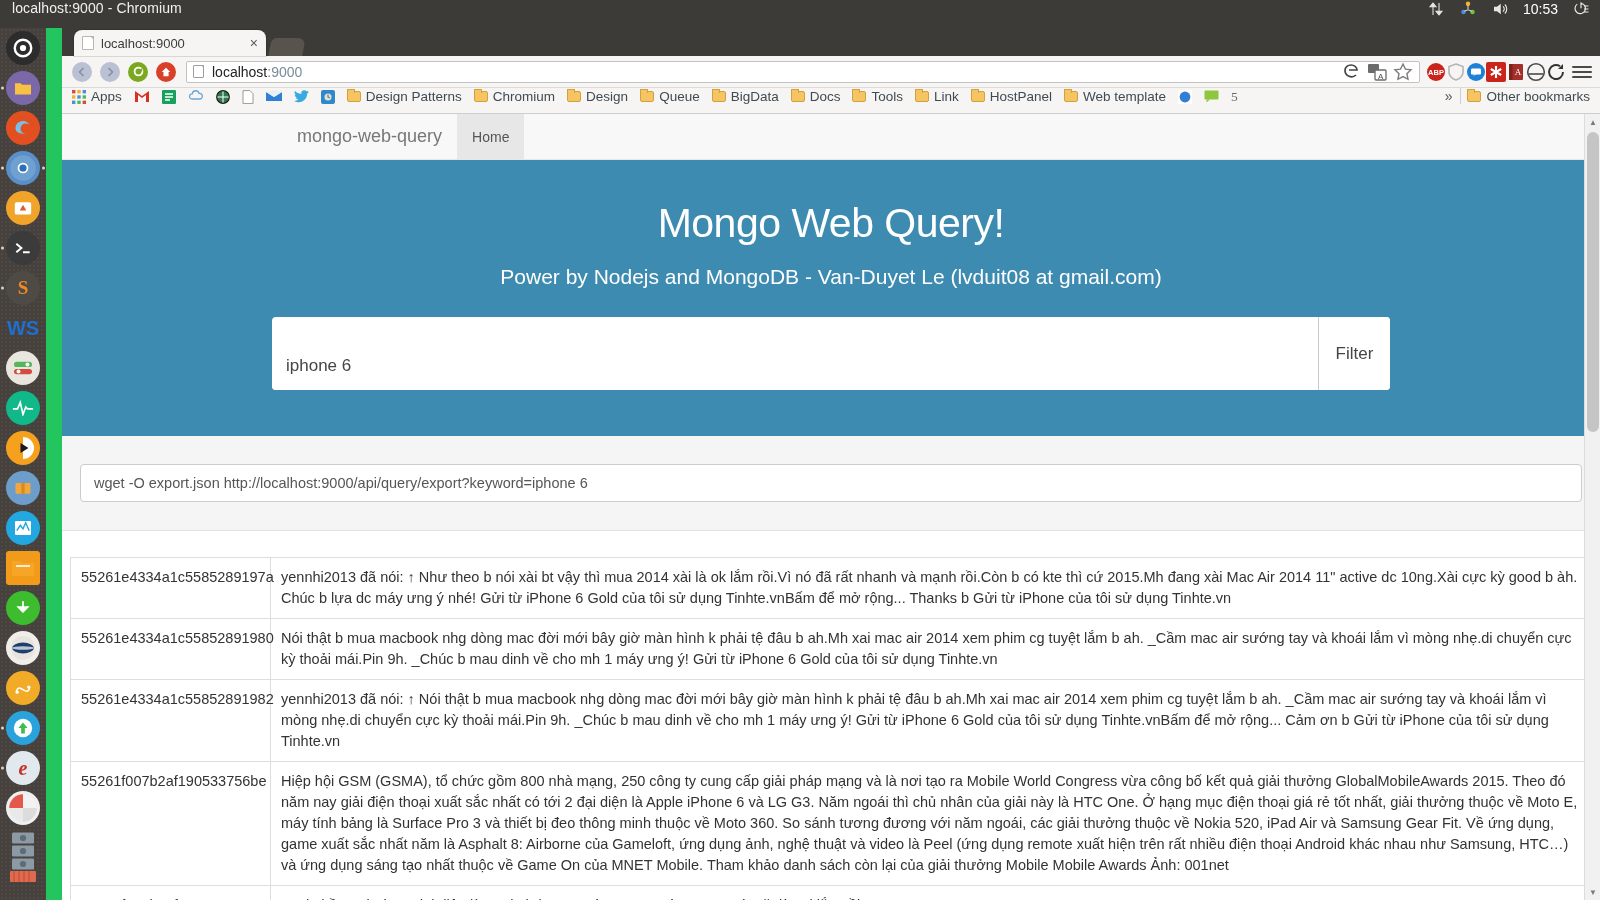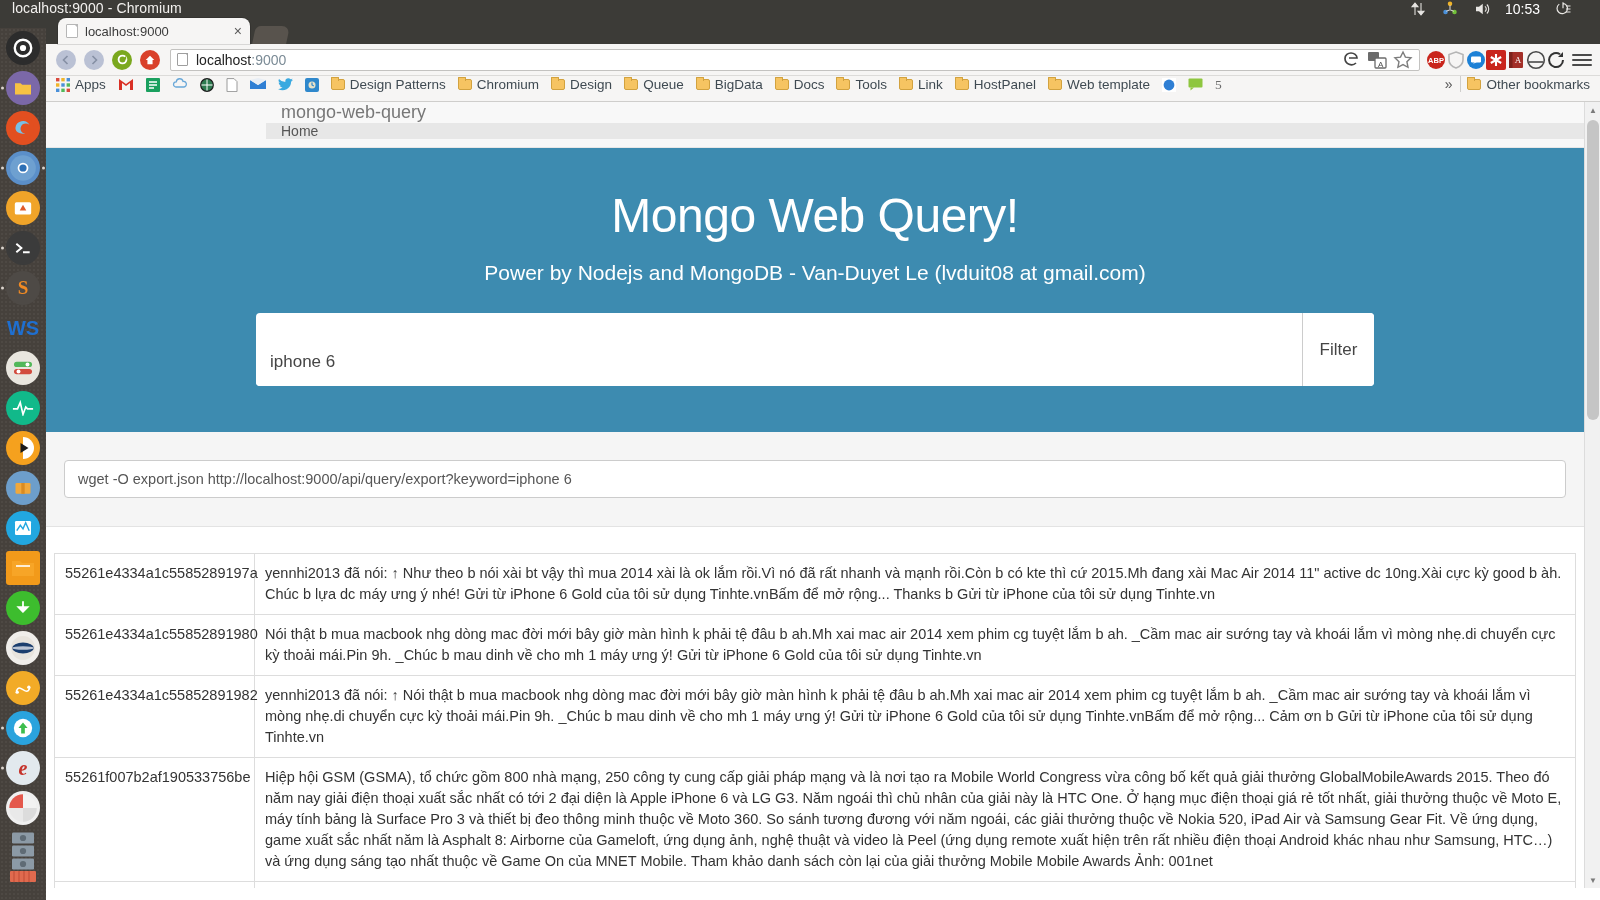--- a/index.html
+++ b/index.html
@@ -20,21 +20,21 @@
     color: #ffffff;
   }
   #panel-title {
     margin-left: 12px;
     font-size: 14px;
     color: #f2f0ee;
     letter-spacing: .1px;
   }
   #panel-tray {
     margin-left: auto; display: flex; align-items: center; gap: 14px;
-    padding-right: 28px;
+    padding-right: 10px;
   }
   .tray-ico { width: 18px; height: 18px; display: block; }
   #panel-clock { font-size: 14px; color: #ffffff; }
 
   
   #launcher {
     position: absolute; left: 0; top: 28px;
     width: 46px; height: 872px;
     background: #46413c;
     background-image: radial-gradient(rgba(255,255,255,.045) 1px, transparent 1px);
@@ -54,23 +54,24 @@
   }
   .li-square { border-radius: 4px; }
   .pip {
     position: absolute; left: 1px; top: 50%; transform: translateY(-50%);
     width: 3px; height: 3px; border-radius: 50%; background: #dcd5cf;
   }
   .pip-r { left: auto; right: 1px; }
 
   
   #browser {
-    position: absolute; left: 46px; top: 16px;
+    position: absolute; left: 46px; top: 28px;
     width: 1554px; height: 872px;
     background: #22c55e;
+    padding-left: 16px;
   }
 
   
   #tabstrip {
     position: relative;
     height: 28px; background: #3c3b37;
     display: flex; align-items: flex-end;
   }
   #tab-active {
     margin-left: 12px;
@@ -178,41 +179,40 @@
     height: 786px; background: #fff; overflow: hidden;
   }
   #page { width: 1538px; }
 
   
   #navbar {
     height: 46px; background: #f8f8f8;
     border-bottom: 1px solid #e7e7e7;
     display: flex; align-items: stretch;
     padding-left: 220px;
-    flex-direction: column;
   }
   #brand {
     display: flex; align-items: center;
     padding: 0 15px; font-size: 18px; color: #777;
   }
   #nav-home {
     display: flex; align-items: center;
     padding: 0 15px; font-size: 14px; color: #555;
     background: #e7e7e7;
   }
 
   
   #jumbotron {
     background: #3d8bb0;
     padding: 40px 0 46px;
     text-align: center;
   }
   #hero-title {
     margin: 0 0 18px;
-    font-size: 48px; font-weight: normal; color: #ffffff;
+    font-size: 41px; font-weight: normal; color: #ffffff;
     letter-spacing: -0.5px;
   }
   #hero-sub {
     margin: 0 16px 28px;
     font-size: 21px; color: #ffffff; font-weight: normal;
   }
   #search-row {
     width: 1118px; margin: 0 auto;
     display: flex; align-items: stretch;
     background: #fff; border-radius: 4px; overflow: hidden;

